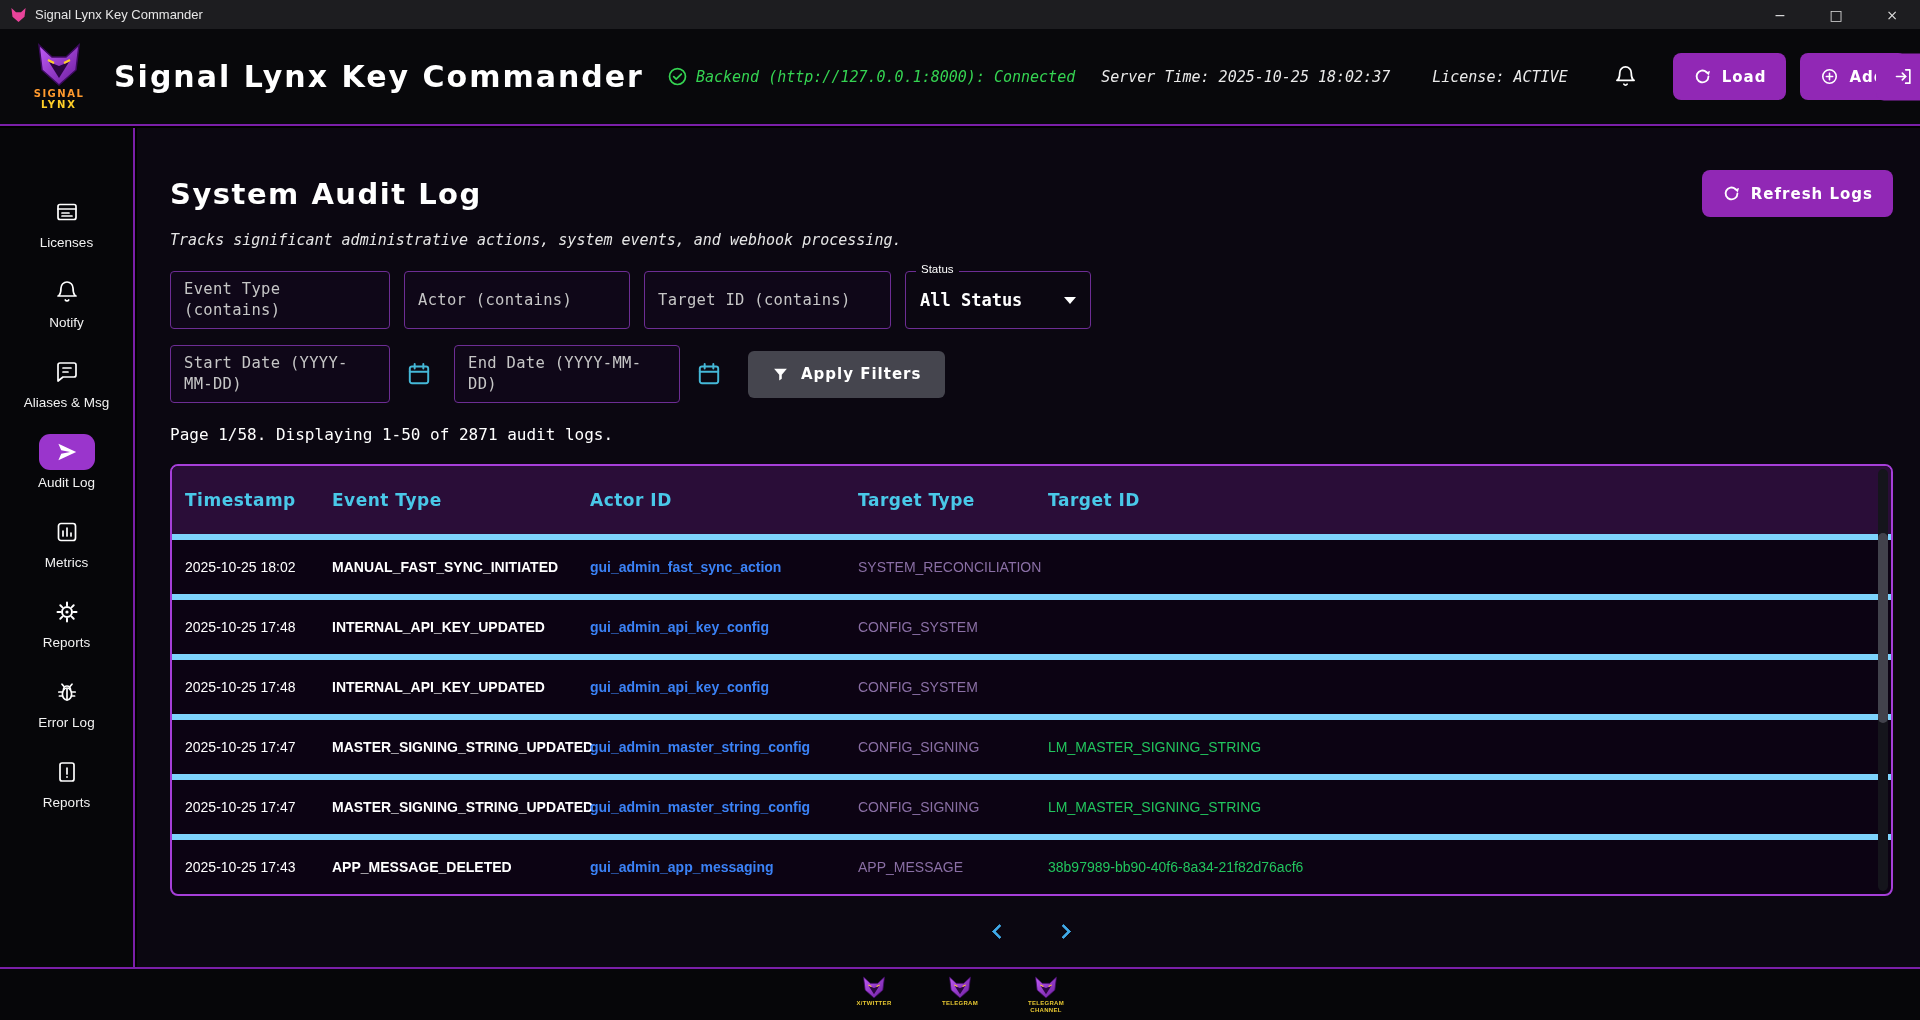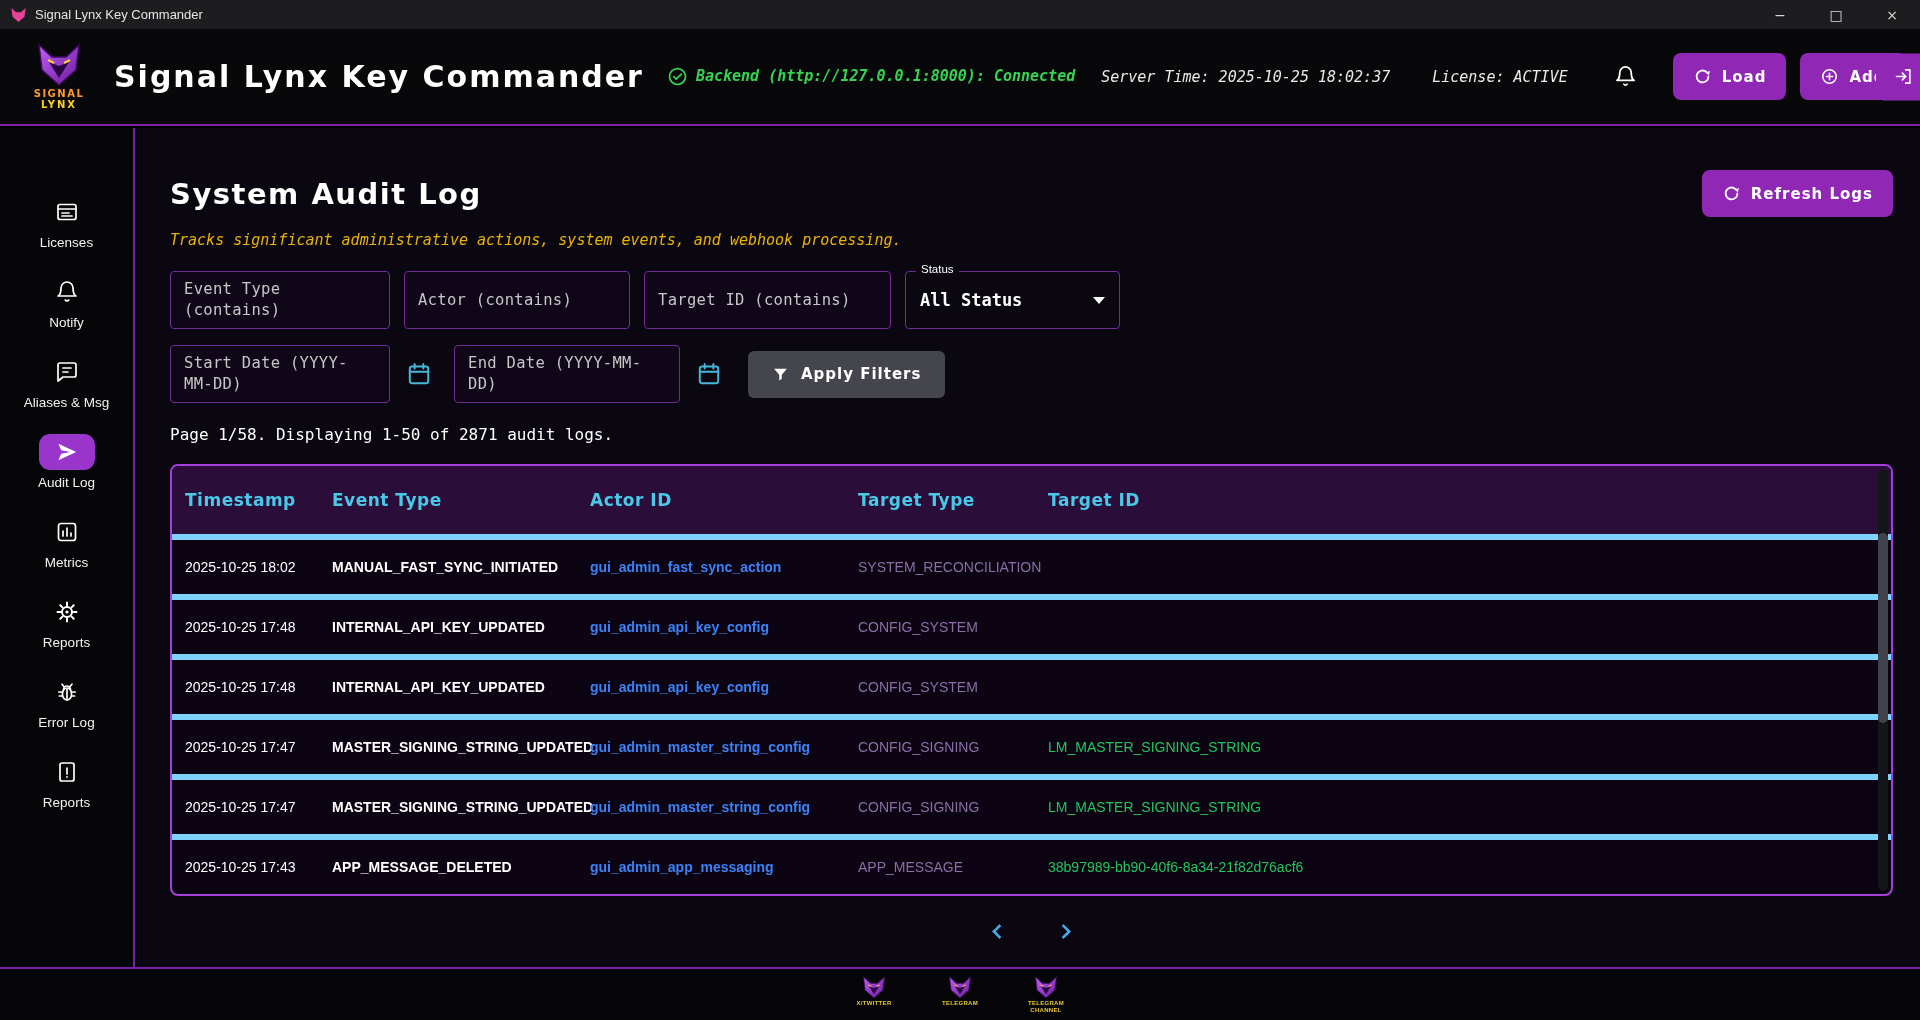--- a/index.html
+++ b/index.html
@@ -22,22 +22,22 @@
   .header { position:absolute; top:29px; left:0; right:0; height:97px; background:#08080b;
             border-bottom:2px solid #7a1fa8; display:flex; align-items:center;
             padding:0 0 0 22px; }
   .logo { display:flex; flex-direction:column; align-items:center; width:74px; flex-shrink:0; }
   .logo svg { width:50px; height:44px; }
   .logo-line1 { color:#ff9a2e; font-size:10px; font-weight:bold; letter-spacing:1.5px;
                 font-family:"DejaVu Sans", sans-serif; margin-top:1px; }
   .logo-line2 { color:#ffd028; font-size:10px; font-weight:bold; letter-spacing:2px;
                 font-family:"DejaVu Sans", sans-serif; }
   .app-title { font-size:30px; letter-spacing:2px; color:#fff; margin-left:18px; white-space:nowrap; }
-  .backend { color:#35d452; font-style:italic; font-weight:bold; font-size:15px; margin-left:24px;
-             display:flex; gap:9px; white-space:nowrap; }
+  .backend { color:#35d452; font-style:italic; font-weight:normal; font-size:15px; margin-left:24px;
+             display:flex; align-items:center; gap:9px; white-space:nowrap; }
   .backend svg { flex-shrink:0; }
   .server-time { font-style:italic; font-size:15px; color:#eaeaea; margin-left:26px; white-space:nowrap; }
   .license { font-style:italic; font-size:15px; color:#eaeaea; margin-left:42px; white-space:nowrap; }
   .header-bell { margin-left:46px; background:none; border:none; display:flex; }
   .btn-purple { background:#9128b5; color:#fff; border:none; border-radius:8px; height:47px;
                 padding:0 20px; display:flex; align-items:center; gap:10px; font-size:15px;
                 letter-spacing:1px; font-family:"DejaVu Sans", sans-serif; font-weight:bold;
                 white-space:nowrap; }
   .btn-load { margin-left:36px; }
   .btn-add  { margin-left:14px; }
@@ -55,29 +55,29 @@
   .side-item.active .side-icon { background:#9a35cc; }
   .side-icon svg { width:24px; height:24px; }
   .side-label { margin-top:5px; font-family:"Liberation Sans", sans-serif; font-size:13.5px;
                 color:#f2f2f2; white-space:nowrap; }
 
   
   .main { position:absolute; left:137px; top:128px; width:1783px; height:839px; background:#0b0711;
           padding:42px 27px 0 33px; }
   .main-head { display:flex; align-items:center; justify-content:space-between; }
   .main-title { font-size:29px; letter-spacing:1.5px; color:#fff; }
-  .subtitle { margin-top:14px; font-style:italic; font-size:15px; color:#eab308; }
+  .subtitle { margin-top:14px; font-style:italic; font-size:15px; color:#e5e5e5; }
 
   .filters-row { display:flex; align-items:center; gap:14px; margin-top:22px; }
   .filters-row.second { margin-top:16px; gap:0; }
   .f-input { border:1px solid #6d2d94; border-radius:4px; background:rgba(24,9,36,.35);
              color:#c6c6c6; font-size:15.5px; letter-spacing:.3px; line-height:1.35;
              padding:8px 13px; height:58px; display:flex; align-items:center; }
   .w1 { width:220px; } .w2 { width:226px; } .w3 { width:247px; }
-  .status-box { position:relative; width:215px; height:58px; border:1px solid #6d2d94;
+  .status-box { position:relative; width:186px; height:58px; border:1px solid #6d2d94;
                 border-radius:4px; }
   .status-legend { position:absolute; top:-9px; left:10px; background:#0b0711; padding:0 5px;
                    font-size:11.5px; font-family:"Liberation Sans", sans-serif; color:#fff; }
   .status-value { height:100%; display:flex; align-items:center; justify-content:space-between;
                   padding:0 14px; font-size:17px; font-weight:bold; color:#fff; }
   .caret-down { width:0; height:0; border-left:6px solid transparent; border-right:6px solid transparent;
                 border-top:7px solid #fff; margin-left:10px; }
   .cal-btn { background:none; border:none; display:flex; margin-left:16px; margin-right:22px; }
   .btn-apply { background:#45454e; color:#fff; border:none; border-radius:6px; height:47px;
                padding:0 24px; display:flex; align-items:center; gap:12px; font-size:15px;

